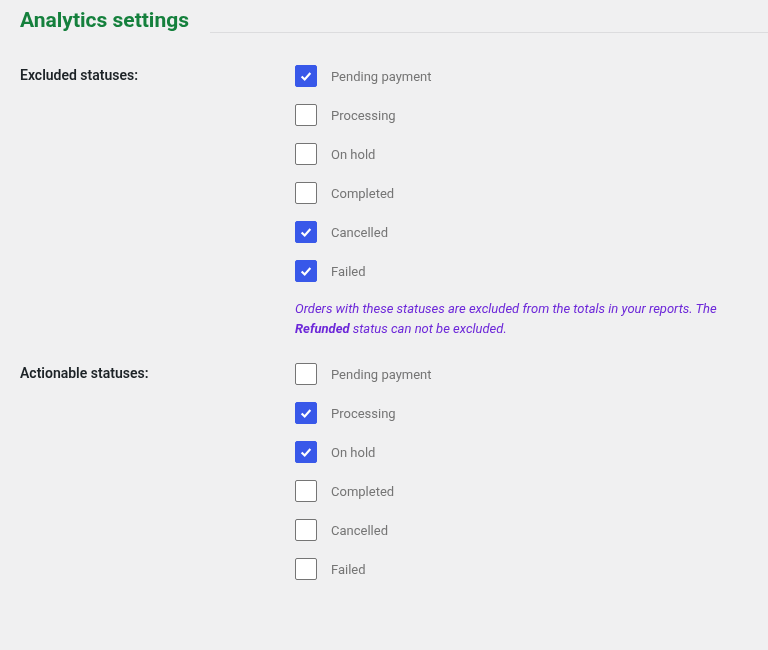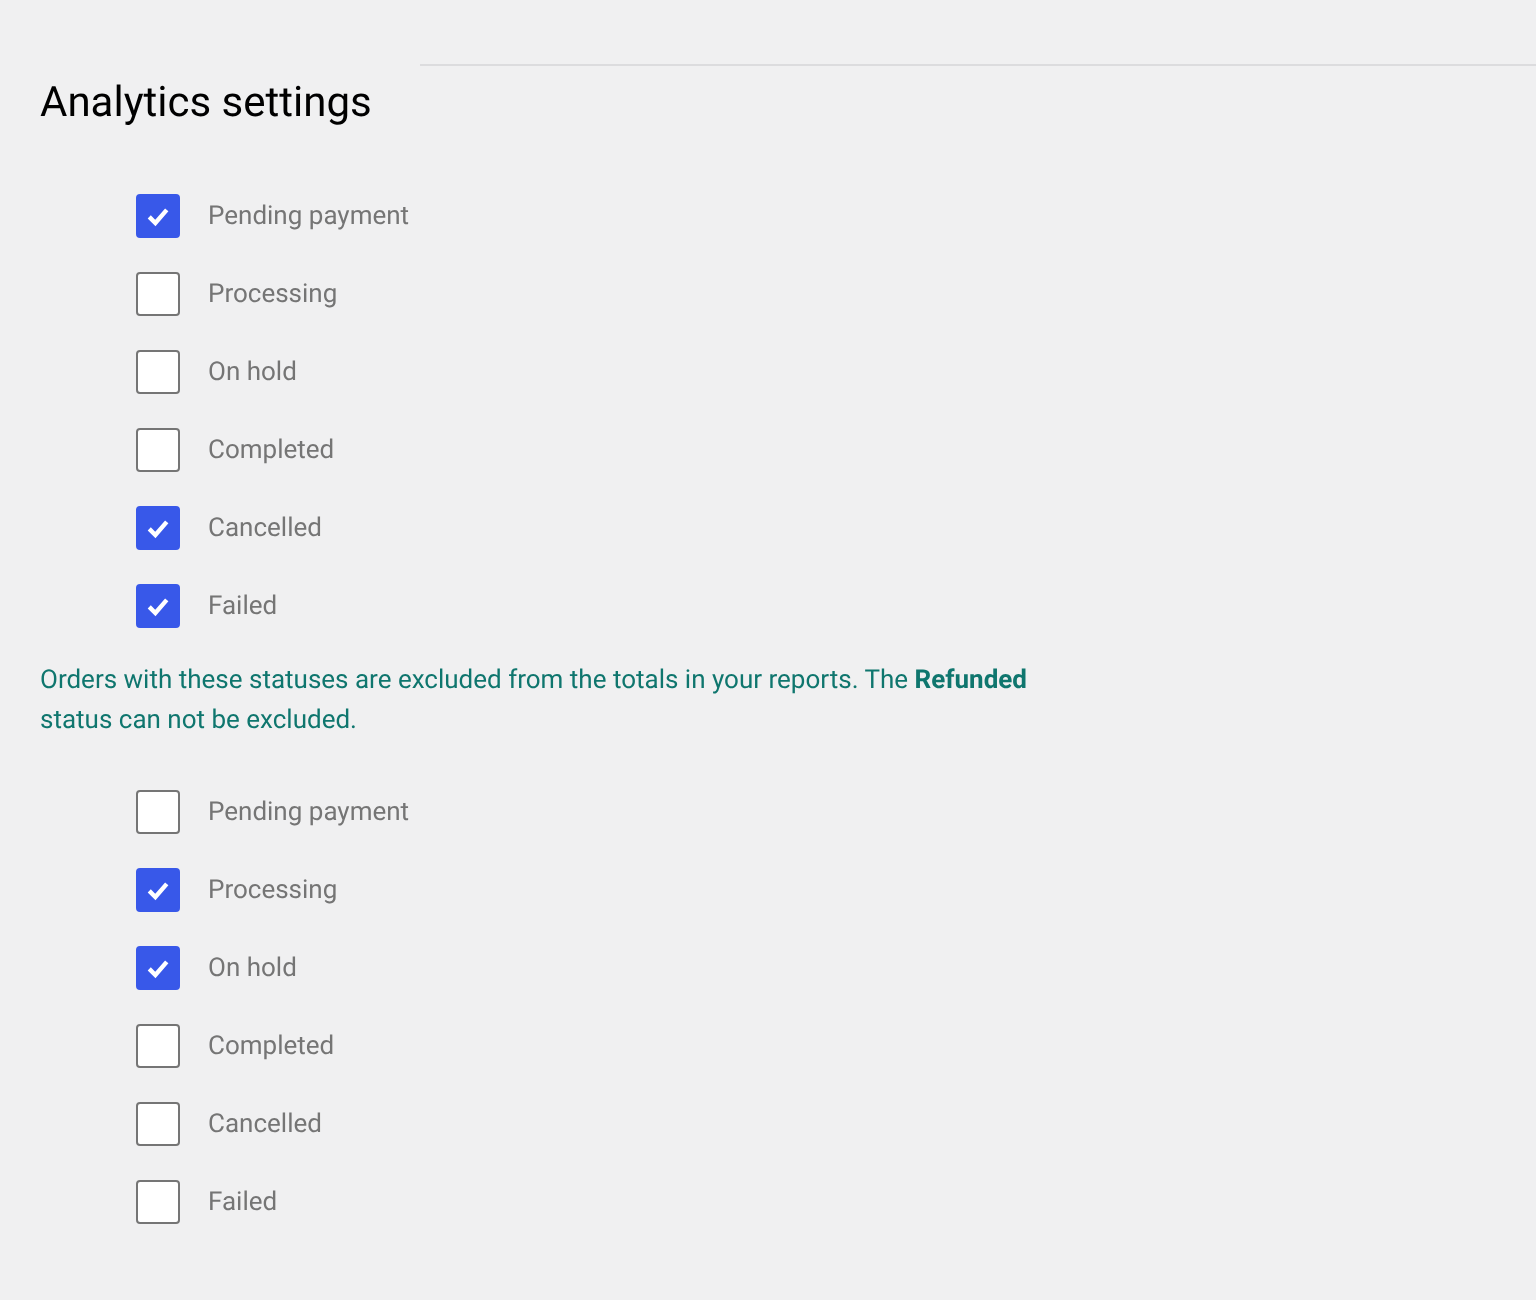--- a/index.html
+++ b/index.html
@@ -8,24 +8,23 @@
       font-family: -apple-system, BlinkMacSystemFont, "Segoe UI", Roboto, sans-serif;
       font-size: 13px;
       color: #2c3338;
       width: 768px;
       height: 650px;
       overflow: hidden;
       padding: 0 20px;
     }
     .page-title {
       font-size: 21px;
-      font-weight: 400;
-      color: #000000;
+      font-weight: 700;
+      color: #15803d;
       padding: 8px 0;
-      margin-top: 32px;
     }
     .divider-top {
       border-bottom: 1px solid #dcdcde;
       position: absolute;
       top: 32px;
       left: 210px;
       right: 0;
     }
     .section {
       display: flex;
@@ -79,35 +78,38 @@
       stroke: #fff;
       stroke-width: 2.5;
     }
     .checkbox-label {
       font-size: 13px;
       color: #757575;
       cursor: pointer;
     }
     .help-text {
       font-size: 13px;
-      color: #0f766e;
+      font-style: italic;
+      color: #6d28d9;
       line-height: 1.5;
       margin-top: 4px;
+      margin-left: 48px;
     }
     .help-text strong {
       font-weight: 700;
     }
   </style>
 </head>
 <body>
 
 <h2 class="page-title">Analytics settings</h2>
 <div class="divider-top"></div>
 
 <div class="section">
+  <div class="section-label">Excluded statuses:</div>
   <div class="section-body">
     <div id="excluded-list">
         <div class="checkbox-row">
           <div class="checkbox checked">
             <svg viewBox="0 0 16 16">
               <polyline points="3,8.5 6.5,12 13,4.5"></polyline>
             </svg>
           </div>
           <span class="checkbox-label">Pending payment</span>
         </div>
@@ -140,20 +142,21 @@
           <span class="checkbox-label">Failed</span>
         </div>
       </div>
     <p class="help-text">
       <span>Orders with these statuses are excluded from the totals in your reports. The </span><strong>Refunded</strong><span> status can not be excluded.</span>
     </p>
   </div>
 </div>
 
 <div class="section">
+  <div class="section-label">Actionable statuses:</div>
   <div class="section-body">
     <div id="actionable-list">
         <div class="checkbox-row">
           <div class="checkbox"></div>
           <span class="checkbox-label">Pending payment</span>
         </div>
         <div class="checkbox-row">
           <div class="checkbox checked">
             <svg viewBox="0 0 16 16">
               <polyline points="3,8.5 6.5,12 13,4.5"></polyline>

